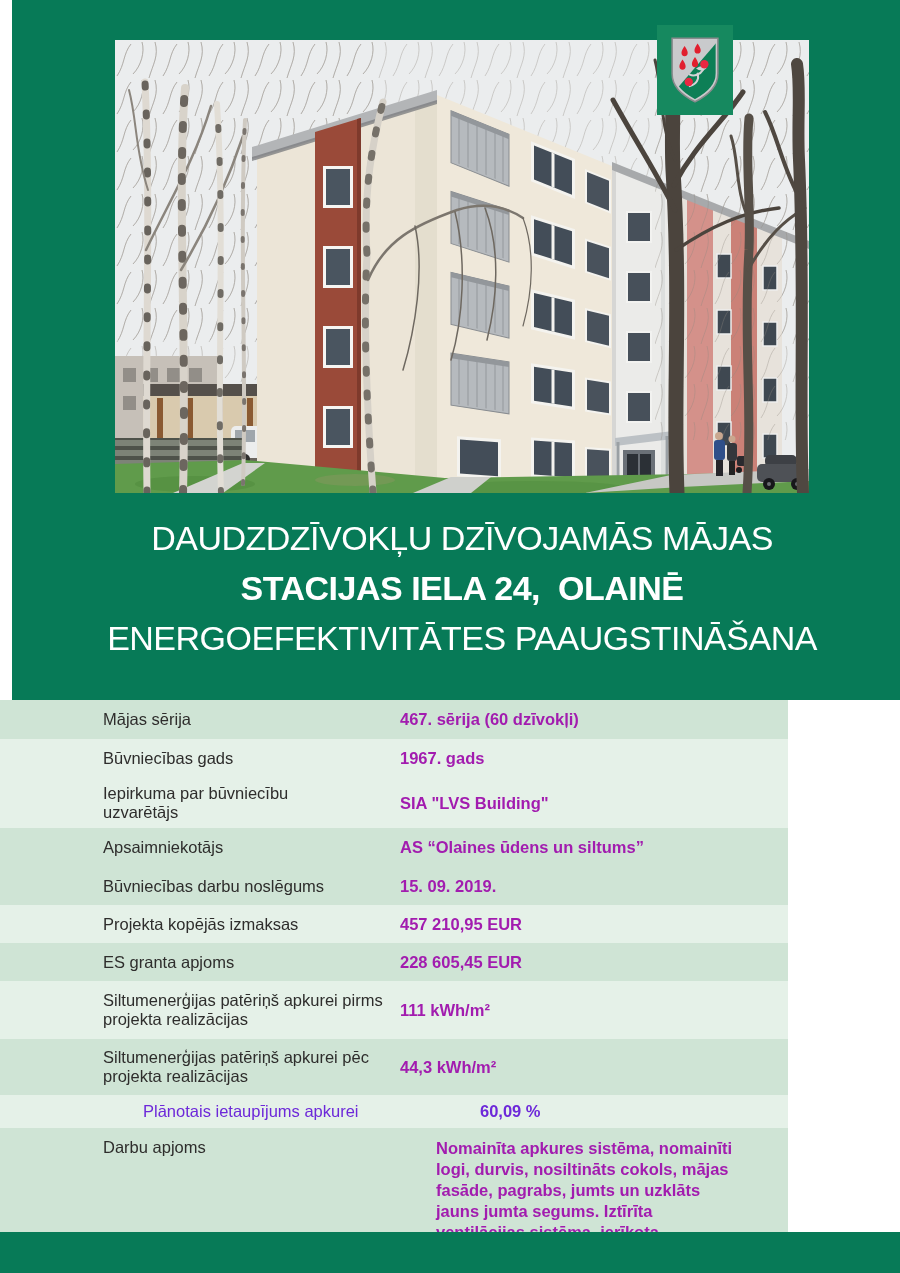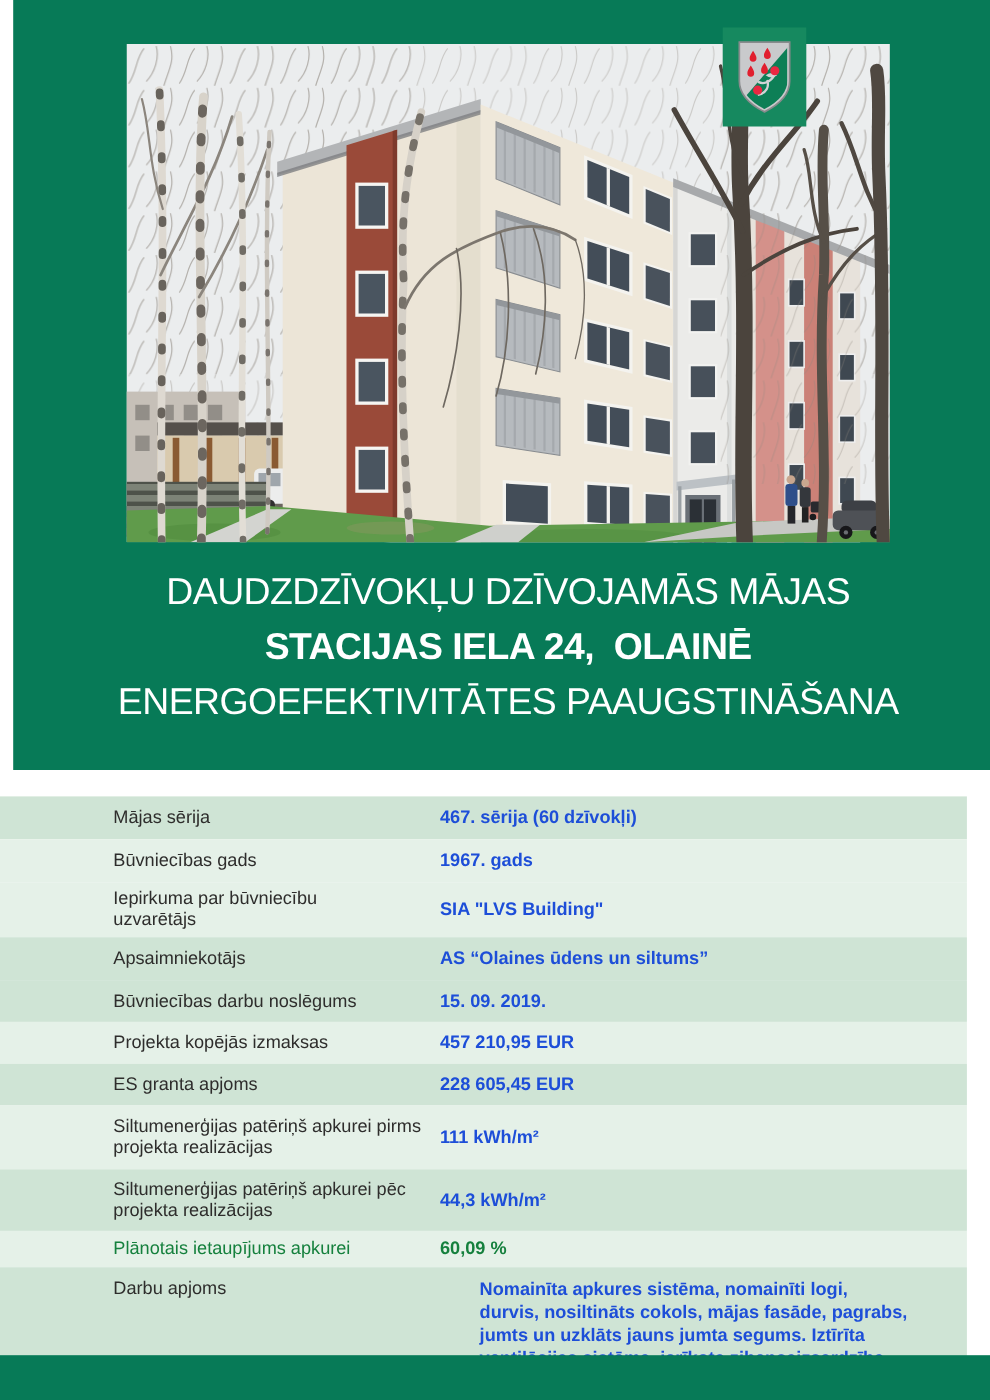--- a/index.html
+++ b/index.html
@@ -9,32 +9,32 @@
   .hero{position:absolute;left:12px;top:0;width:900px;height:700px;background:#077a57;}
   .photo{position:absolute;left:103px;top:40px;width:694px;height:453px;display:block;}
   .crest-block{position:absolute;left:645px;top:25px;width:76px;height:90px;
                background:#16895f;display:flex;align-items:center;justify-content:center;}
   .crest-block svg{width:52px;height:68px;display:block;}
   .title{position:absolute;left:0;top:493px;width:900px;height:207px;
          color:#ffffff;text-align:center;padding-top:20px;box-sizing:border-box;}
   .title .tl{font-size:34px;line-height:50px;letter-spacing:-0.5px;font-weight:400;white-space:pre;}
   .title .tl.bold{font-weight:700;}
   
-  .details{position:absolute;left:0;top:724px;width:879px;border-radius:31px;}
+  .details{position:absolute;left:0;top:700px;width:788px;border-radius:31px;}
   .row{display:flex;align-items:center;box-sizing:border-box;
        padding-left:103px;padding-right:50px;}
   .row.dark{background:#cfe4d5;}
   .row.light{background:#e5f1e8;}
   .row .lbl{width:297px;flex:0 0 297px;font-size:16.5px;line-height:19px;
             color:#2e2d2c;white-space:pre-line;padding-right:8px;box-sizing:border-box;}
-  .row .val{flex:1;font-weight:700;font-size:16.5px;line-height:21px;color:#1d4ed8;max-width:420px;}
+  .row .val{flex:1;font-weight:700;font-size:16.5px;line-height:21px;color:#a21caf;max-width:420px;}
   .h39{height:39px}.h50{height:50px}.h38{height:38px}.h58{height:58px}
   .h56{height:56px}.h33{height:33px}
   .h104{height:104px;align-items:flex-start;padding-top:10px;gap:36px;}
-  .row.red .lbl,.row.red .val{color:#15803d;}
+  .row.red .lbl,.row.red .val{color:#6d28d9;margin-left:40px;}
   
   .footer-bar{position:absolute;left:0;top:1232px;width:900px;height:41px;background:#077a57;}
 </style>
 </head>
 <body>
 
 <div class="page">
 
   <div class="hero">
 

